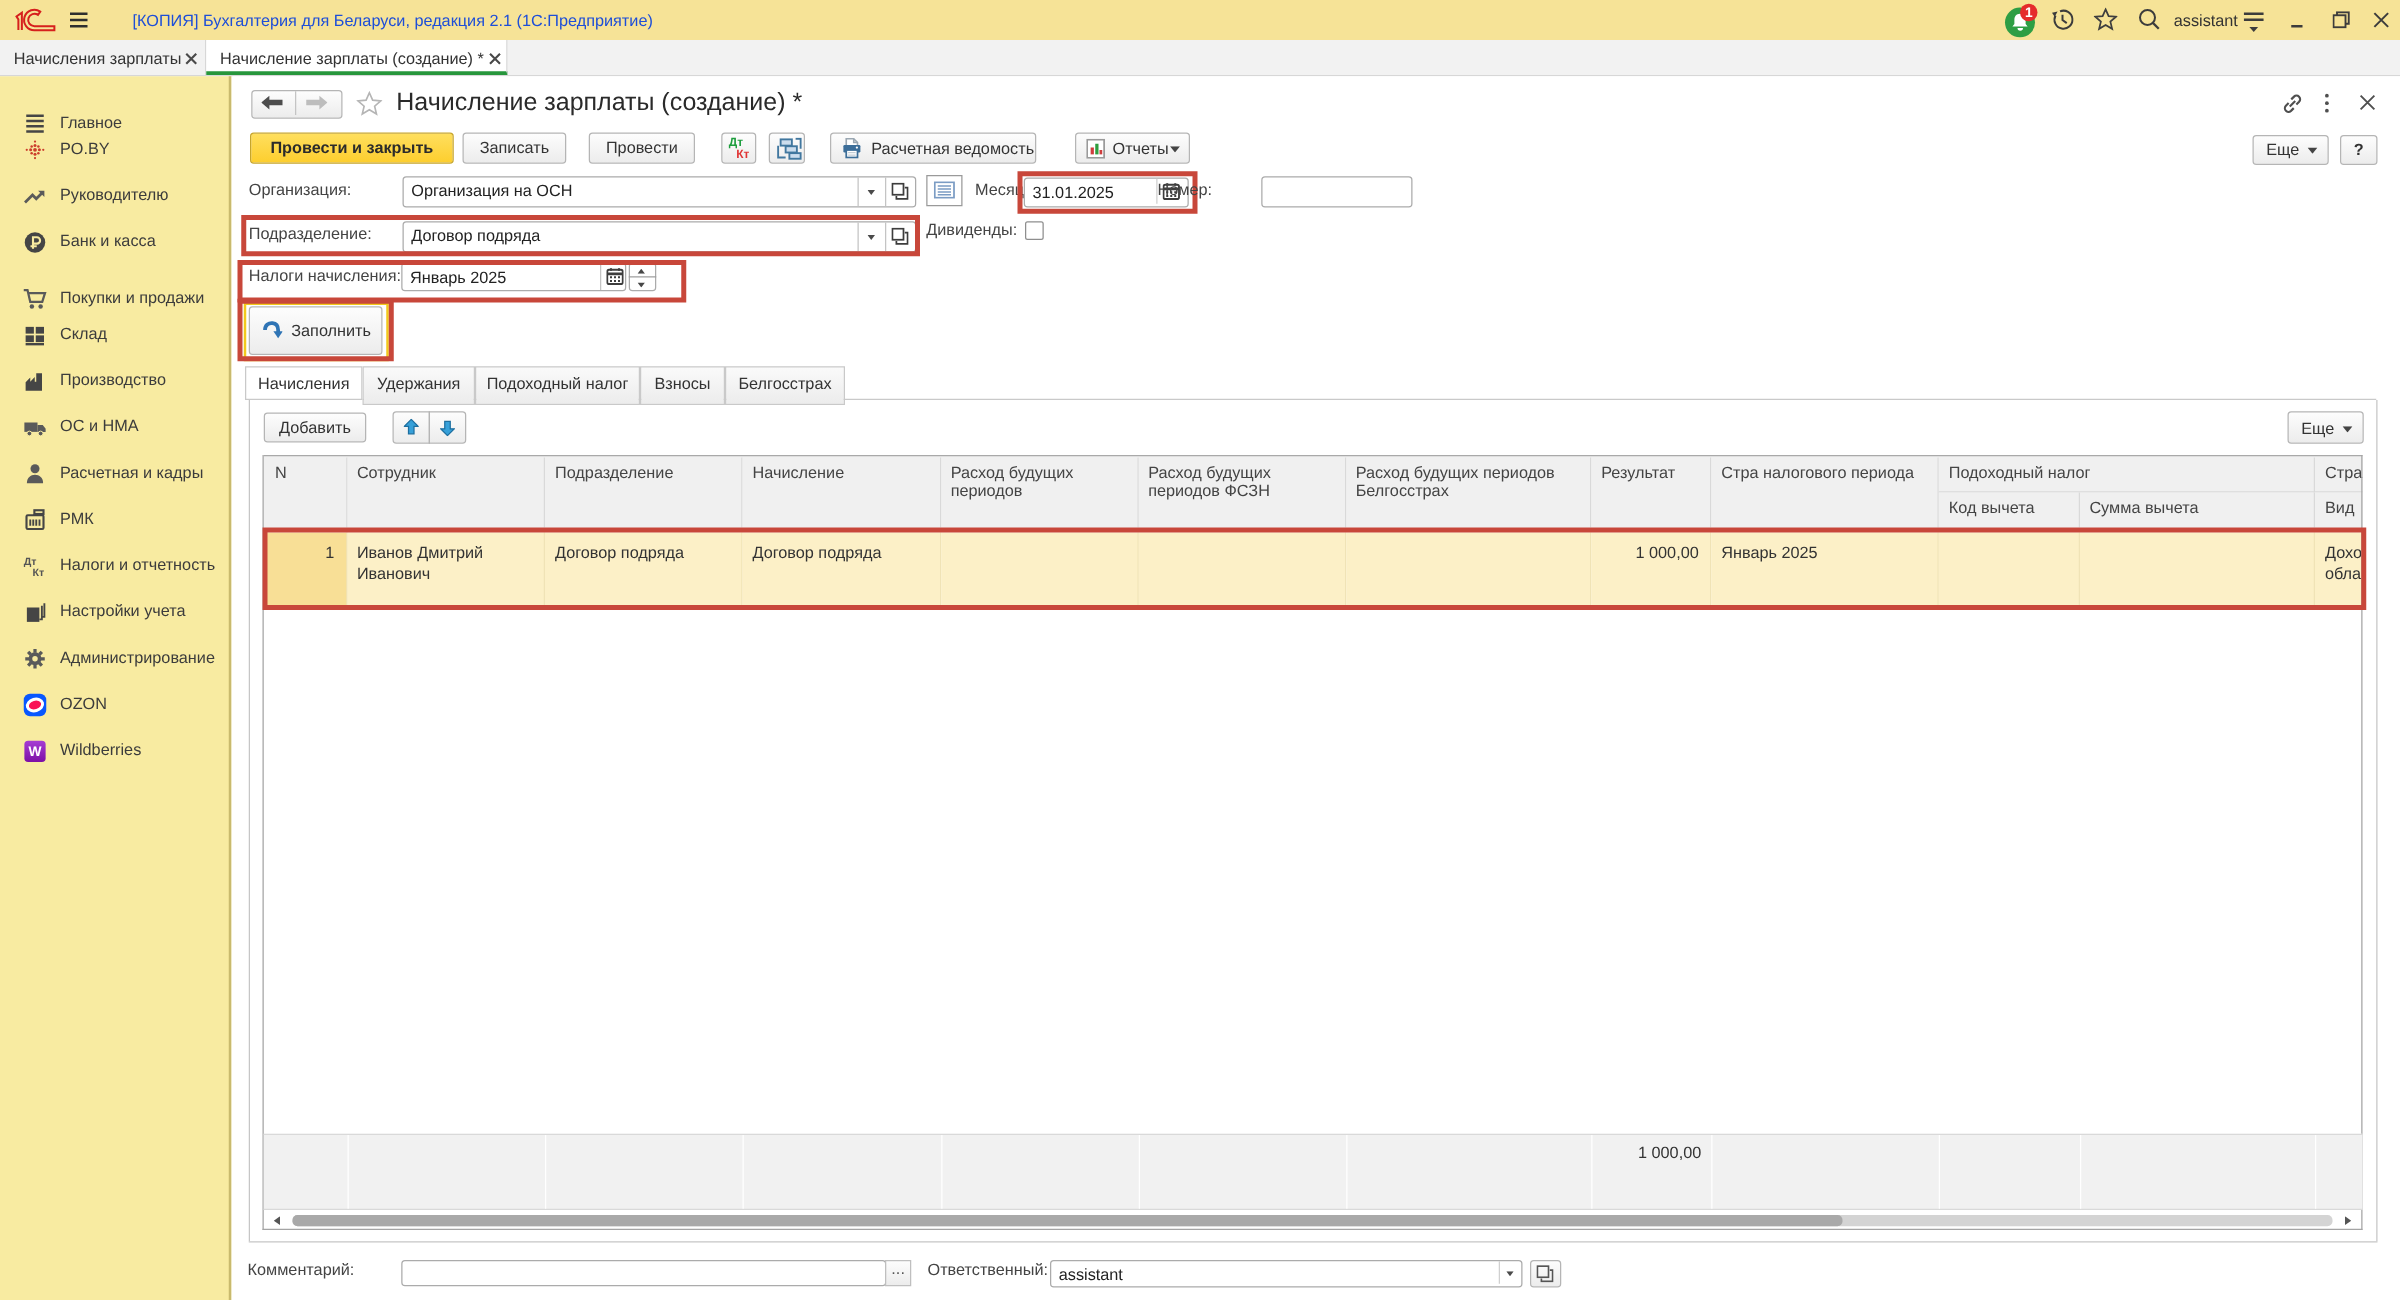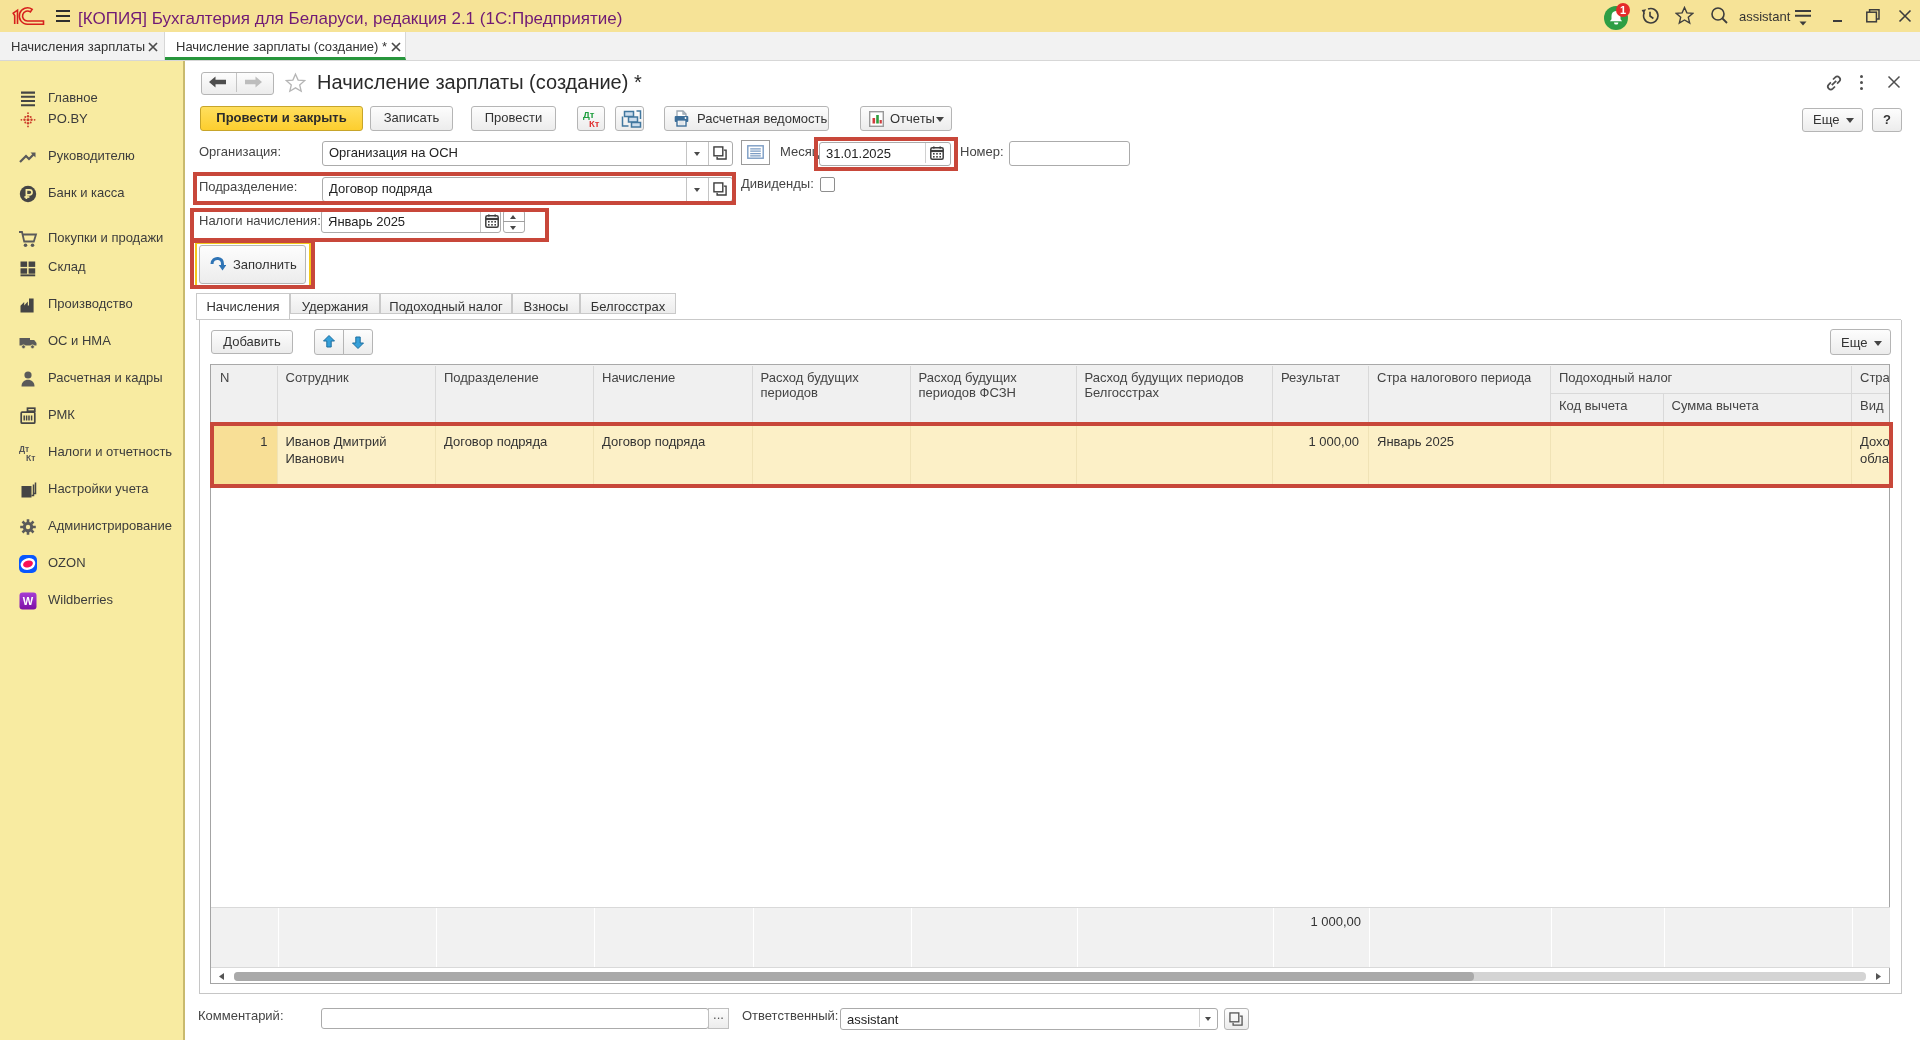--- a/index.html
+++ b/index.html
@@ -8,35 +8,35 @@
 #tabbar{position:absolute;left:0;top:32px;width:1920px;height:28px;background:#f2f2f2;border-bottom:1px solid #d7d7d7;}
 #sidebar{position:absolute;left:0;top:61px;width:185px;height:979px;background:#f8eba1;border-right:2px solid #c9ba6e;box-sizing:border-box;}
 .sideitem{position:absolute;left:0;width:185px;height:36px;}
 .sideitem .txt{position:absolute;left:48px;top:9px;font-size:13px;color:#3c3c3c;}
 .sideitem .ico{position:absolute;left:18px;top:8px;width:20px;height:20px;}
 .lbl{position:absolute;font-size:13px;color:#444;}
 .field{position:absolute;background:#fff;border:1px solid #ababab;border-radius:3px;font-size:13px;color:#222;}
 .btn{position:absolute;background:linear-gradient(#fdfdfd,#ececec);border:1px solid #b5b5b5;border-radius:3px;font-size:13px;color:#333;text-align:center;white-space:nowrap;}
 .redbox{position:absolute;border:4px solid #c8473a;box-sizing:border-box;}
 .hdrcell{position:absolute;background:#f0f0f0;font-size:13px;color:#444;box-sizing:border-box;border-right:1px solid #d9d9d9;padding:4px 0 0 8px;}
-.tabsheet{position:absolute;top:293px;height:21px;box-sizing:border-box;border:1px solid #c9c9c9;background:linear-gradient(#fafafa,#ececec);font-size:13px;color:#333;text-align:center;}
+.tabsheet{position:absolute;top:293px;height:31px;box-sizing:border-box;border:1px solid #c9c9c9;background:linear-gradient(#fafafa,#ececec);font-size:13px;color:#333;text-align:center;}
 </style></head>
 <body>
 
 <div id="titlebar">
   <svg class="abs" style="left:10px;top:5px" width="36" height="22" viewBox="0 0 36 22">
     <g fill="none" stroke="#d6201d" stroke-width="1.6">
       <path d="M7.5 19 V5.2 L3.2 8.2 L4.7 10.5 V19"></path>
       <path d="M33.5 19.2 L17.5 19.2 A8.2 8.2 0 1 1 22.2 4.3 L20.4 6.9 A5 5 0 1 0 17.5 16 L33.5 16 Z"></path>
     </g>
   </svg>
   <div class="abs" style="left:56px;top:10.3px;width:14px;height:1.7px;background:#2e2e2e"></div>
   <div class="abs" style="left:56px;top:15.3px;width:14px;height:1.7px;background:#2e2e2e"></div>
   <div class="abs" style="left:56px;top:20.3px;width:14px;height:1.7px;background:#2e2e2e"></div>
-  <div class="abs" style="left:78px;top:9px;font-size:17px;color:#701a75">[КОПИЯ] Бухгалтерия для Беларуси, редакция 2.1  (1С:Предприятие)</div>
+  <div class="abs" style="left:106px;top:9px;font-size:13px;color:#1d4ed8">[КОПИЯ] Бухгалтерия для Беларуси, редакция 2.1  (1С:Предприятие)</div>
 
   <svg class="abs" style="left:1602px;top:2px" width="42" height="28" viewBox="0 0 42 28">
     <circle cx="14" cy="16" r="12" fill="#2e9e44"></circle>
     <path d="M14 9 c-3 0 -4.5 2.2 -4.5 5 v3.2 l-1.6 2 h12.2 l-1.6 -2 v-3.2 c0 -2.8 -1.5 -5 -4.5 -5z" fill="#fff"></path>
     <path d="M12 20.4 a2.2 2.2 0 0 0 4.4 0z" fill="#fff"></path>
     <circle cx="21" cy="8" r="7" fill="#e52b2b"></circle>
     <text x="21" y="11.5" text-anchor="middle" font-size="11" font-weight="bold" fill="#fff">1</text>
   </svg>
   <svg class="abs" style="left:1641px;top:7px" width="18" height="18" viewBox="0 0 18 18">
     <path d="M3.4 5.4 A7.2 7.2 0 1 0 7.0 2.1" fill="none" stroke="#3c3c3c" stroke-width="1.6"></path>
@@ -335,21 +335,21 @@
       <rect x="3" y="7" width="1.6" height="1.6"></rect>
       <rect x="6.2" y="7" width="1.6" height="1.6"></rect>
       <rect x="9.4" y="7" width="1.6" height="1.6"></rect>
       <rect x="3" y="10" width="1.6" height="1.6"></rect>
       <rect x="6.2" y="10" width="1.6" height="1.6"></rect>
       <rect x="9.4" y="10" width="1.6" height="1.6"></rect>
     </g>
   </svg>
 <div class="abs" style="left:925px;top:143px;width:1px;height:20px;background:#d0d0d0"></div>
 <div class="redbox" style="left:814px;top:137px;width:144px;height:34px"></div>
-<div class="lbl" style="left:960px;top:144px">Номер:</div>
+<div class="lbl" style="left:926px;top:144px">Номер:</div>
 <div class="field" style="left:1009px;top:141px;width:119px;height:23px"></div>
 
 <div class="lbl" style="left:199px;top:179px">Подразделение:</div>
 <div class="field" style="left:322px;top:177px;width:409px;height:23px">
     <span style="position:absolute;left:6px;top:3px">Договор подряда</span>
     <span style="position:absolute;right:45px;top:0px;width:1px;height:23px;background:#c4c4c4"></span>
     <svg style="position:absolute;right:32px;top:10px" width="6" height="4" viewBox="0 0 6 4">
       <path d="M0 0 h6 l-3 4z" fill="#4a4a4a"></path>
     </svg>
     <span style="position:absolute;right:23px;top:0px;width:1px;height:23px;background:#c4c4c4"></span>

